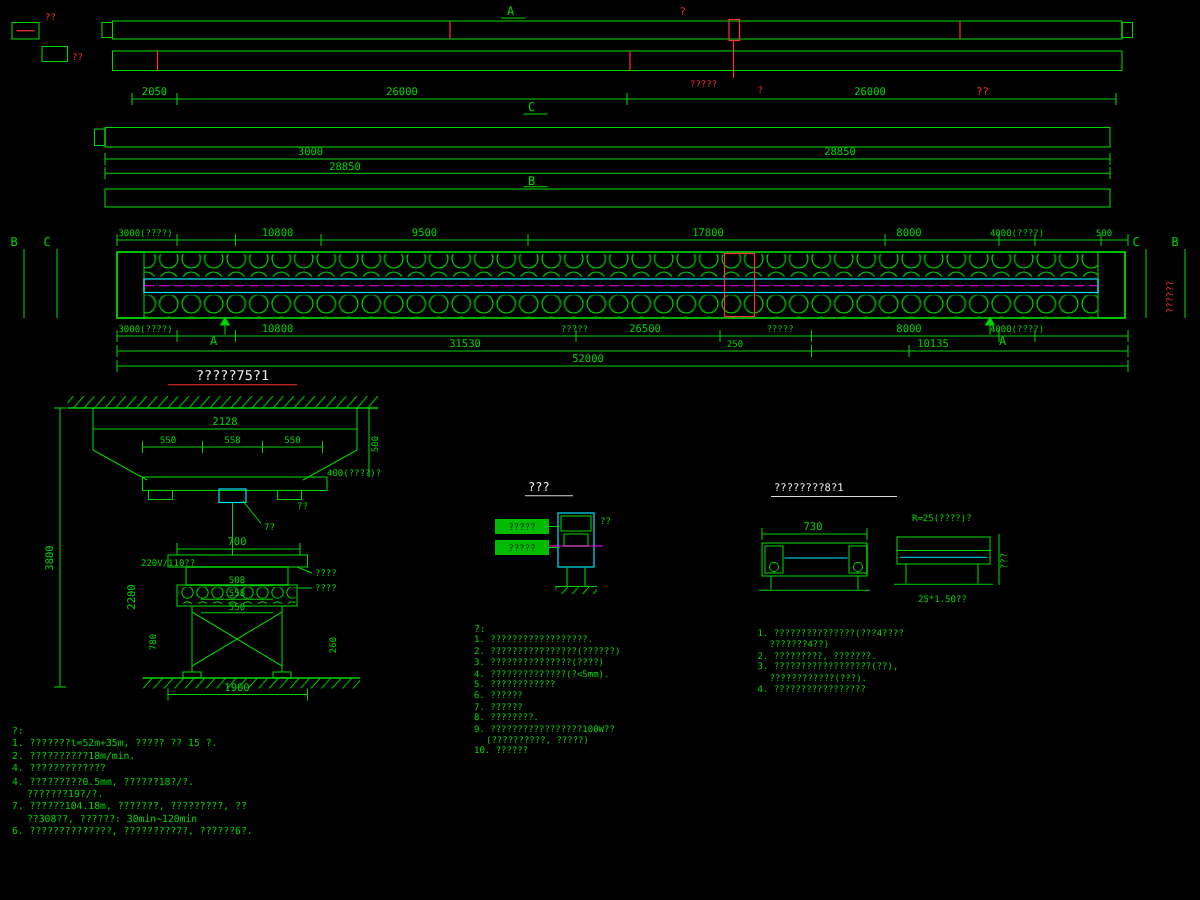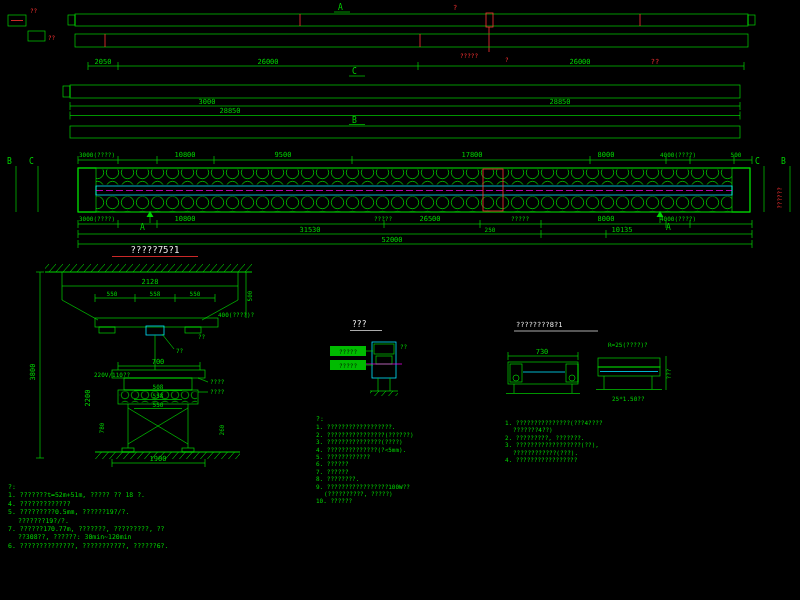--- a/index.html
+++ b/index.html
@@ -364,21 +364,22 @@
   <div>1. ???????????????(???4????</div>
   <div style="padding-left:8px">???????4??)</div>
   <div>2. ?????????, ???????.</div>
   <div>3. ??????????????????(??),</div>
   <div style="padding-left:8px">????????????(???).</div>
   <div>4. ?????????????????</div>
 </div>
 
 <div class="notes" id="notes-left" style="left:8px;top:483px;width:300px">
   <div class="nhead">?:</div>
-  <div>1. ???????t=52m+51m, ????? ?? 18 ?.</div>
+  <div>1. ???????t=52m+35m, ????? ?? 15 ?.</div>
+  <div>2. ??????????18m/min.</div>
   <div>4. ?????????????</div>
-  <div>5. ?????????0.5mm, ??????19?/?.</div>
+  <div>4. ?????????0.5mm, ??????18?/?.</div>
   <div style="padding-left:10px">???????19?/?.</div>
-  <div>7. ??????170.77m, ???????, ?????????, ??</div>
+  <div>7. ??????104.18m, ???????, ?????????, ??</div>
   <div style="padding-left:10px">??308??, ??????: 30min~120min</div>
   <div>6. ??????????????, ?????????7?, ??????6?.</div>
 </div>
 </div>
 
 </body></html>

